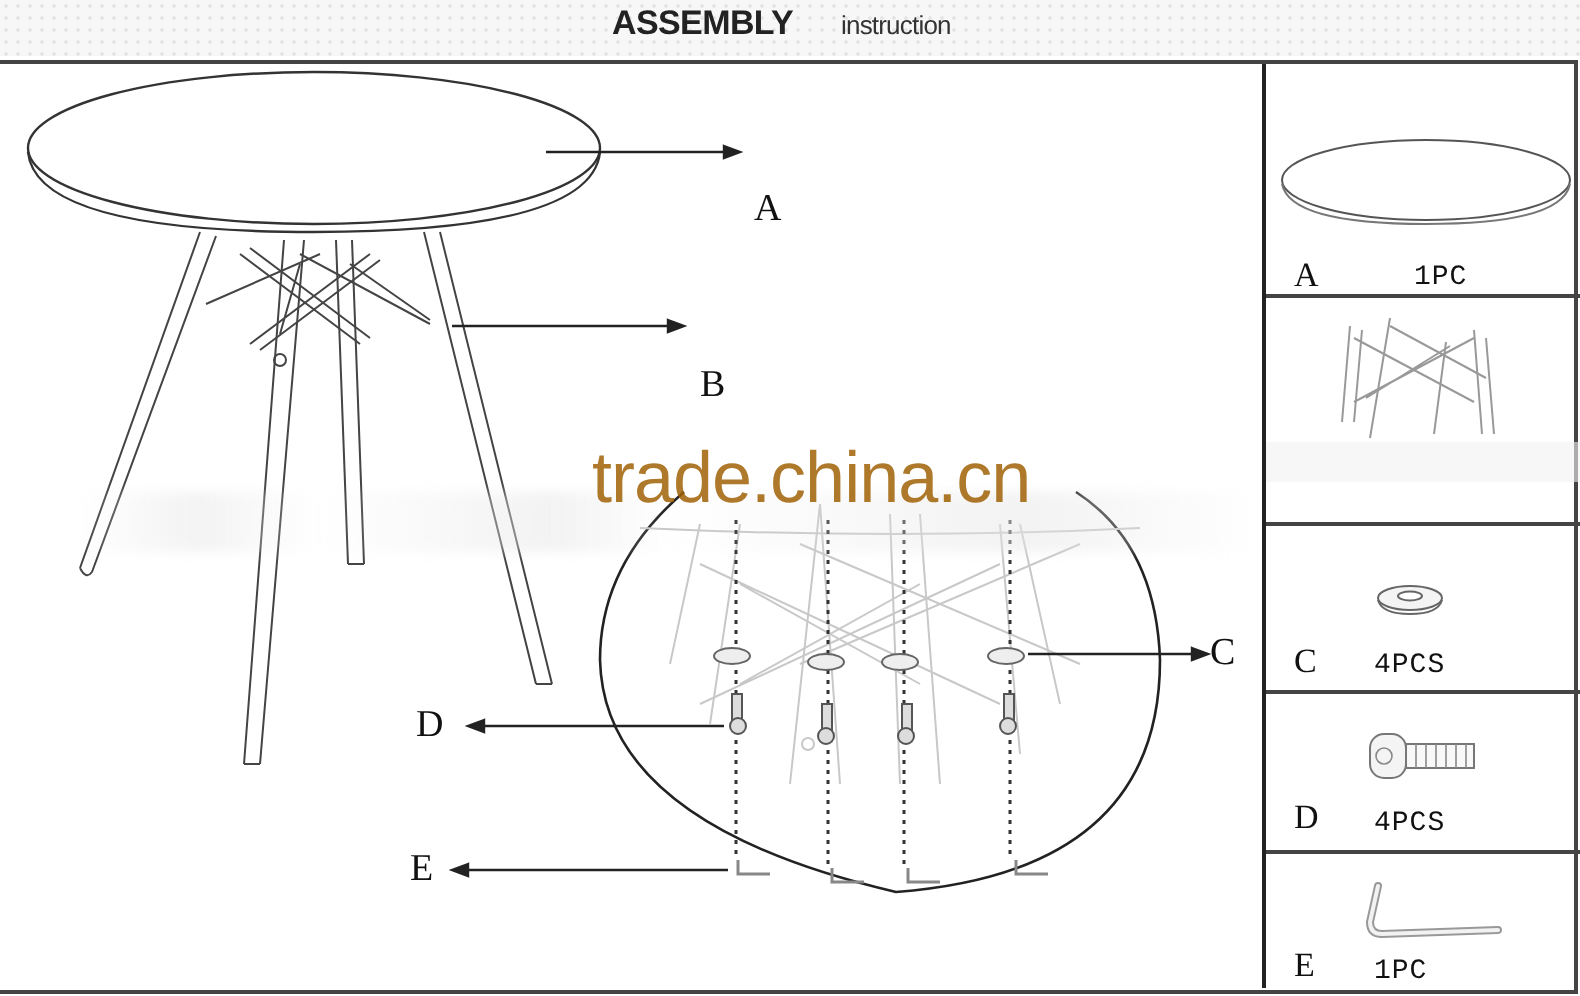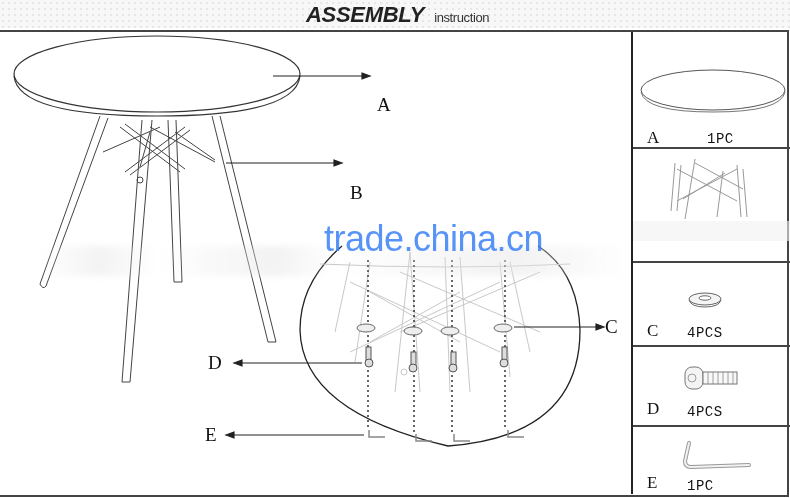--- a/index.html
+++ b/index.html
@@ -1,30 +1,30 @@
 <!DOCTYPE html>
 <html><head>
 <meta charset="utf-8">
 <style>
   html, body { margin:0; padding:0; }
   body { width:790px; height:498px; background:#ffffff; position:relative; overflow:hidden; font-family:"Liberation Serif", serif; color:#111; }
   .header { position:absolute; left:0; top:0; width:790px; height:28px; background:#f7f7f7;
     background-image: radial-gradient(#e6e6e6 1px, transparent 1px); background-size:6px 6px; }
   .header-title { position:absolute; left:306px; top:2px; white-space:nowrap; }
-  .header-main { font-family:"Liberation Sans", sans-serif; font-weight:bold; font-size:22px; color:#222; letter-spacing:-0.3px;font-style:italic; }
-  .header-sub { font-family:"Liberation Sans", sans-serif; font-size:13px; color:#333; margin-left:10px; letter-spacing:-0.4px; }
+  .header-main { font-family:"Liberation Sans", sans-serif; font-weight:bold; font-size:17px; color:#222; letter-spacing:-0.3px; }
+  .header-sub { font-family:"Liberation Sans", sans-serif; font-size:13px; color:#333; margin-left:24px; letter-spacing:-0.4px; }
   .frame { position:absolute; left:0; top:30px; width:787px; height:463px; border-top:2px solid #444; border-right:2px solid #444; border-bottom:2px solid #444; box-sizing:content-box; }
   .diagram { position:absolute; left:0; top:32px; width:631px; height:462px; }
   .parts { position:absolute; left:631px; top:32px; width:157px; height:462px; border-left:2px solid #222; }
   .part-row { position:absolute; left:0; width:157px; border-bottom:2px solid #444; box-sizing:border-box; }
   .part-row:last-child { border-bottom:none; }
   .part-letter { position:absolute; left:14px; font-size:17px; }
   .part-qty { position:absolute; left:54px; font-size:14px; letter-spacing:0.5px;font-family:Liberation Mono, monospace; }
   .callout { position:absolute; font-size:19px; }
-  .watermark { position:absolute; left:296px; top:218px; font-family:"Liberation Sans", sans-serif; font-size:36px; color:#3b82f6; letter-spacing:-0.5px; opacity:0.85;margin-left:28px; }
+  .watermark { position:absolute; left:296px; top:218px; font-family:"Liberation Sans", sans-serif; font-size:36px; color:#a16207; letter-spacing:-0.5px; opacity:0.85; }
   .blur-band { position:absolute; left:40px; top:214px; width:590px; height:30px; background:linear-gradient(90deg, rgba(255,255,255,0), rgba(235,235,235,0.6) 10%, rgba(255,255,255,0) 20%, rgba(230,230,230,0.5) 40%, rgba(255,255,255,0) 50%, rgba(230,230,230,0.5) 80%, rgba(255,255,255,0)); filter:blur(3px); }
   svg { position:absolute; left:0; top:0; }
 </style>
 </head>
 <body>
 
 <div class="header">
   <div class="header-title">
     <span class="header-main">ASSEMBLY</span><span class="header-sub">instruction</span>
   </div>

